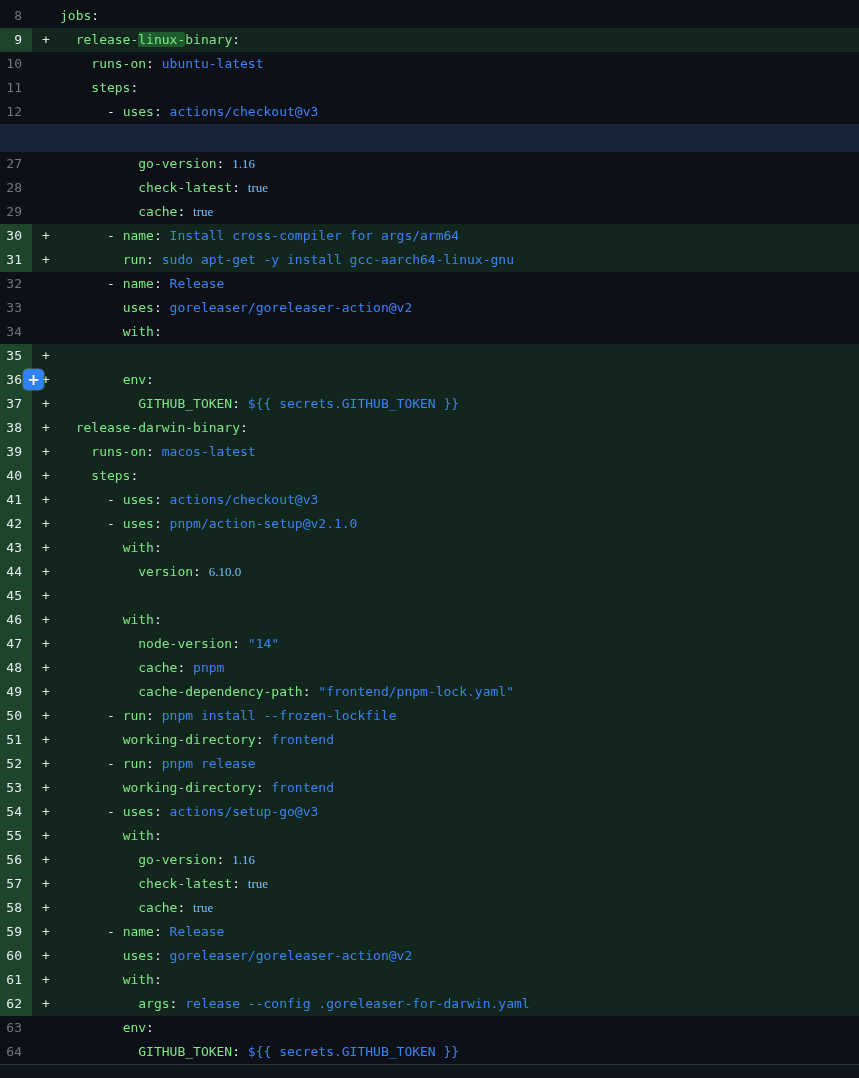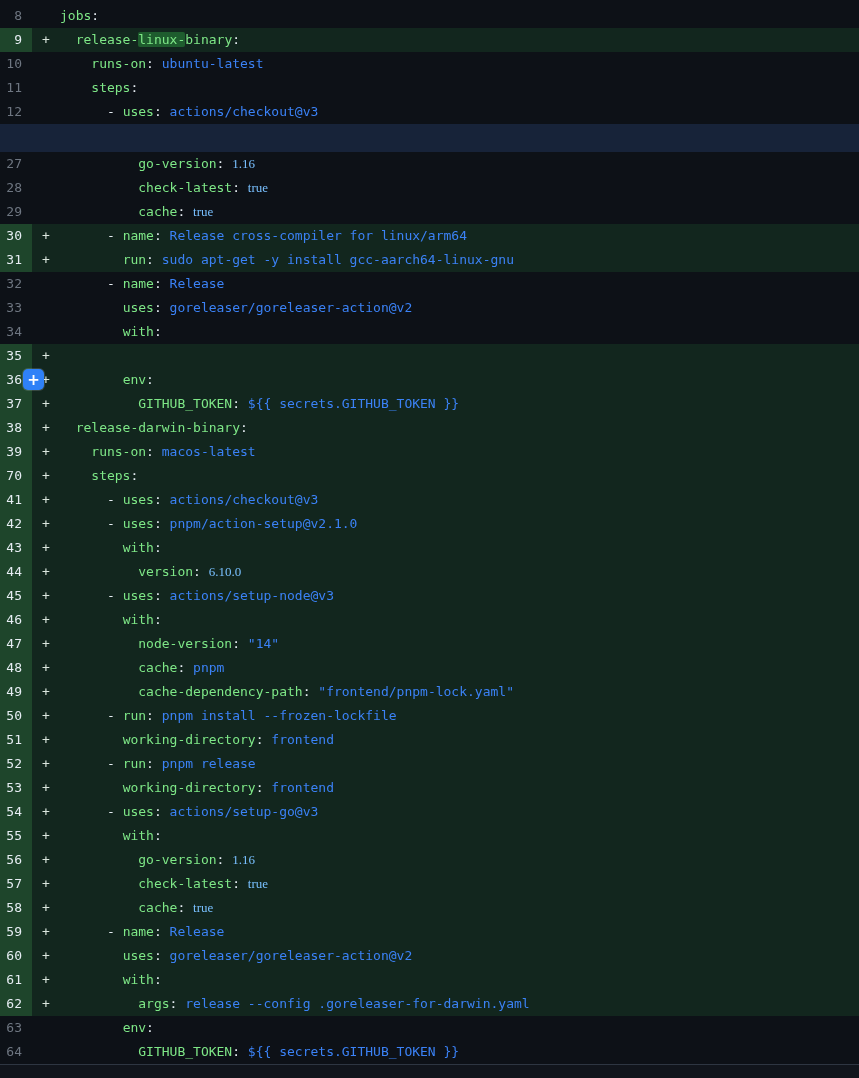--- a/index.html
+++ b/index.html
@@ -136,21 +136,21 @@
         <span class="code"><span class="tok-p">          </span><span class="tok-k">check-latest</span><span class="tok-p">: </span><span class="tok-n">true</span></span>
       </div>
       <div class="row context">
         <span class="num">29</span>
         <span class="sign"></span>
         <span class="code"><span class="tok-p">          </span><span class="tok-k">cache</span><span class="tok-p">: </span><span class="tok-n">true</span></span>
       </div>
       <div class="row added">
         <span class="num">30</span>
         <span class="sign">+</span>
-        <span class="code"><span class="tok-p">      - </span><span class="tok-k">name</span><span class="tok-p">: </span><span class="tok-s">Release cross-compiler for linux/arm64</span></span>
+        <span class="code"><span class="tok-p">      - </span><span class="tok-k">name</span><span class="tok-p">: </span><span class="tok-s">Install cross-compiler for args/arm64</span></span>
       </div>
       <div class="row added">
         <span class="num">31</span>
         <span class="sign">+</span>
         <span class="code"><span class="tok-p">        </span><span class="tok-k">run</span><span class="tok-p">: </span><span class="tok-s">sudo apt-get -y install gcc-aarch64-linux-gnu</span></span>
       </div>
       <div class="row context">
         <span class="num">32</span>
         <span class="sign"></span>
         <span class="code"><span class="tok-p">      - </span><span class="tok-k">name</span><span class="tok-p">: </span><span class="tok-s">Release</span></span>
@@ -184,21 +184,21 @@
         <span class="num">38</span>
         <span class="sign">+</span>
         <span class="code"><span class="tok-p">  </span><span class="tok-k">release-darwin-binary</span><span class="tok-p">:</span></span>
       </div>
       <div class="row added">
         <span class="num">39</span>
         <span class="sign">+</span>
         <span class="code"><span class="tok-p">    </span><span class="tok-k">runs-on</span><span class="tok-p">: </span><span class="tok-s">macos-latest</span></span>
       </div>
       <div class="row added">
-        <span class="num">70</span>
+        <span class="num">40</span>
         <span class="sign">+</span>
         <span class="code"><span class="tok-p">    </span><span class="tok-k">steps</span><span class="tok-p">:</span></span>
       </div>
       <div class="row added">
         <span class="num">41</span>
         <span class="sign">+</span>
         <span class="code"><span class="tok-p">      - </span><span class="tok-k">uses</span><span class="tok-p">: </span><span class="tok-s">actions/checkout@v3</span></span>
       </div>
       <div class="row added">
         <span class="num">42</span>
@@ -211,21 +211,20 @@
         <span class="code"><span class="tok-p">        </span><span class="tok-k">with</span><span class="tok-p">:</span></span>
       </div>
       <div class="row added">
         <span class="num">44</span>
         <span class="sign">+</span>
         <span class="code"><span class="tok-p">          </span><span class="tok-k">version</span><span class="tok-p">: </span><span class="tok-n">6.10.0</span></span>
       </div>
       <div class="row added">
         <span class="num">45</span>
         <span class="sign">+</span>
-        <span class="code"><span class="tok-p">      - </span><span class="tok-k">uses</span><span class="tok-p">: </span><span class="tok-s">actions/setup-node@v3</span></span>
       </div>
       <div class="row added">
         <span class="num">46</span>
         <span class="sign">+</span>
         <span class="code"><span class="tok-p">        </span><span class="tok-k">with</span><span class="tok-p">:</span></span>
       </div>
       <div class="row added">
         <span class="num">47</span>
         <span class="sign">+</span>
         <span class="code"><span class="tok-p">          </span><span class="tok-k">node-version</span><span class="tok-p">: </span><span class="tok-s">"14"</span></span>

